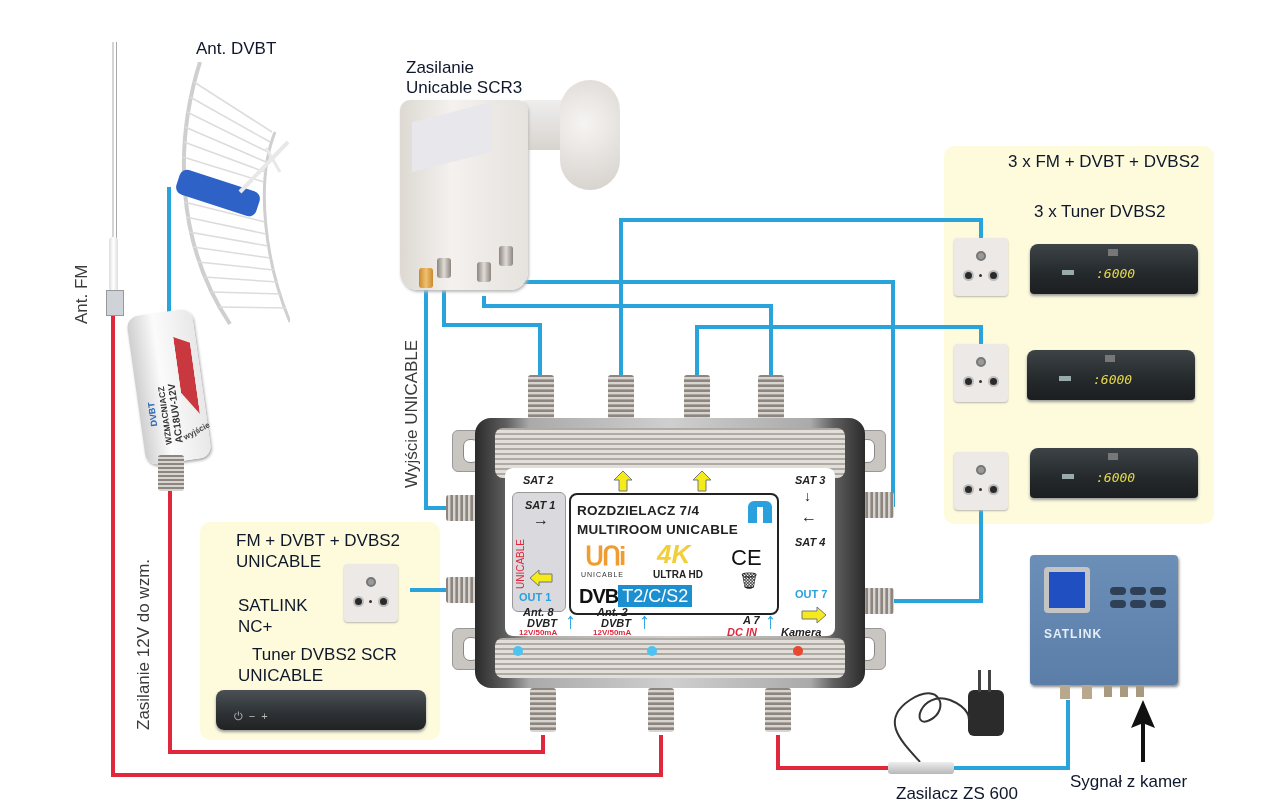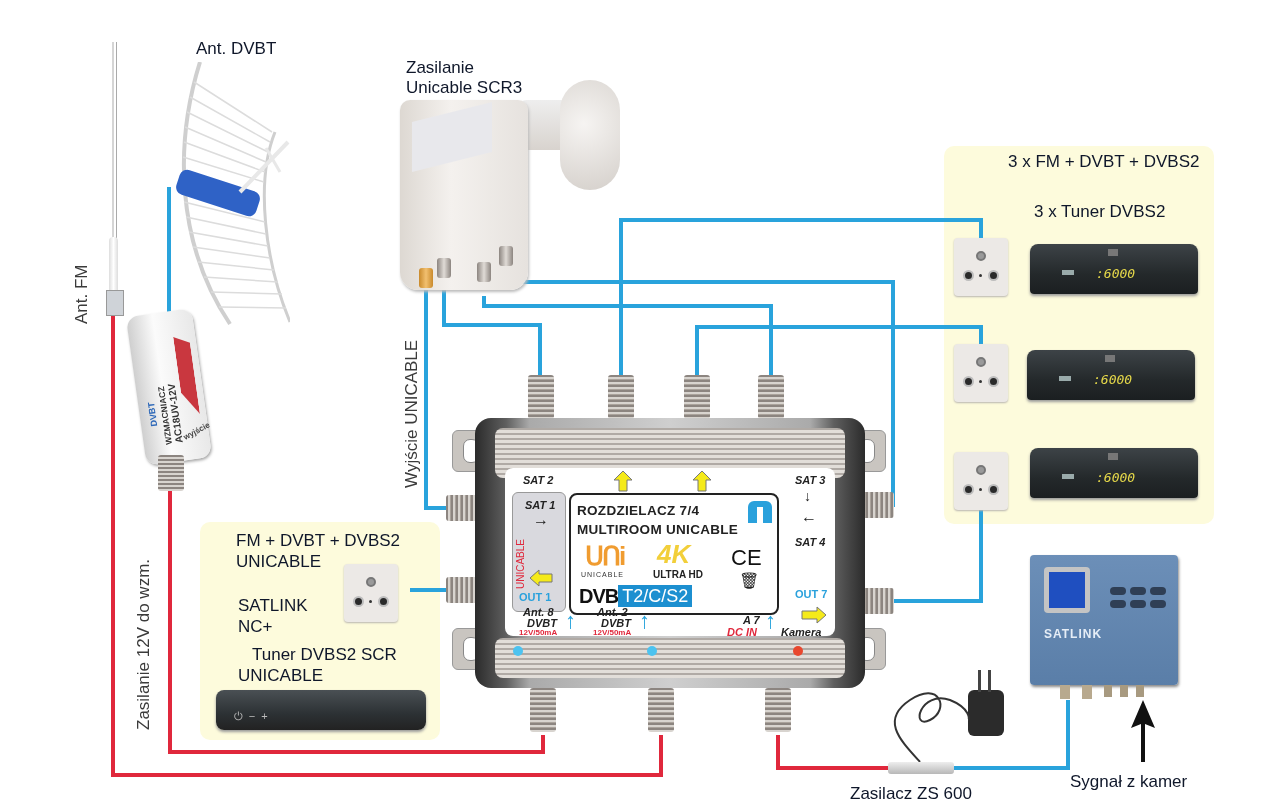--- a/index.html
+++ b/index.html
@@ -278,21 +278,21 @@
   </div>
 <div class="abs" style="left:216px;top:690px;width:210px;height:40px;background:linear-gradient(#4a5054,#2c3134 60%,#222);border-radius:8px;box-shadow:0 2px 3px #999;">
   <span class="abs" style="left:18px;top:20px;font-size:11px;color:#bbb;white-space:pre;">⏻  −  +</span>
 </div>
 
 <div class="psu"></div>
 <svg class="abs" style="left:880px;top:680px;" width="100" height="90" viewBox="0 0 100 90">
   <path d="M40 82 C20 60 0 40 30 20 C60 0 70 30 50 40 C30 50 40 10 70 20 C90 28 90 40 88 40" fill="none" stroke="#333" stroke-width="2"></path>
 </svg>
 <div class="zs"></div>
-<div class="label" style="left:850px;top:784px;">Zasilacz ZS 600</div>
+<div class="label" style="left:896px;top:784px;">Zasilacz ZS 600</div>
 
 <div class="satlink">
   <div class="scr"></div>
   <div class="btn" style="left:80px;top:32px;"></div>
   <div class="btn" style="left:100px;top:32px;"></div>
   <div class="btn" style="left:120px;top:32px;"></div>
   <div class="btn" style="left:80px;top:45px;"></div>
   <div class="btn" style="left:100px;top:45px;"></div>
   <div class="btn" style="left:120px;top:45px;"></div>
   <span class="brand">SATLINK</span>

